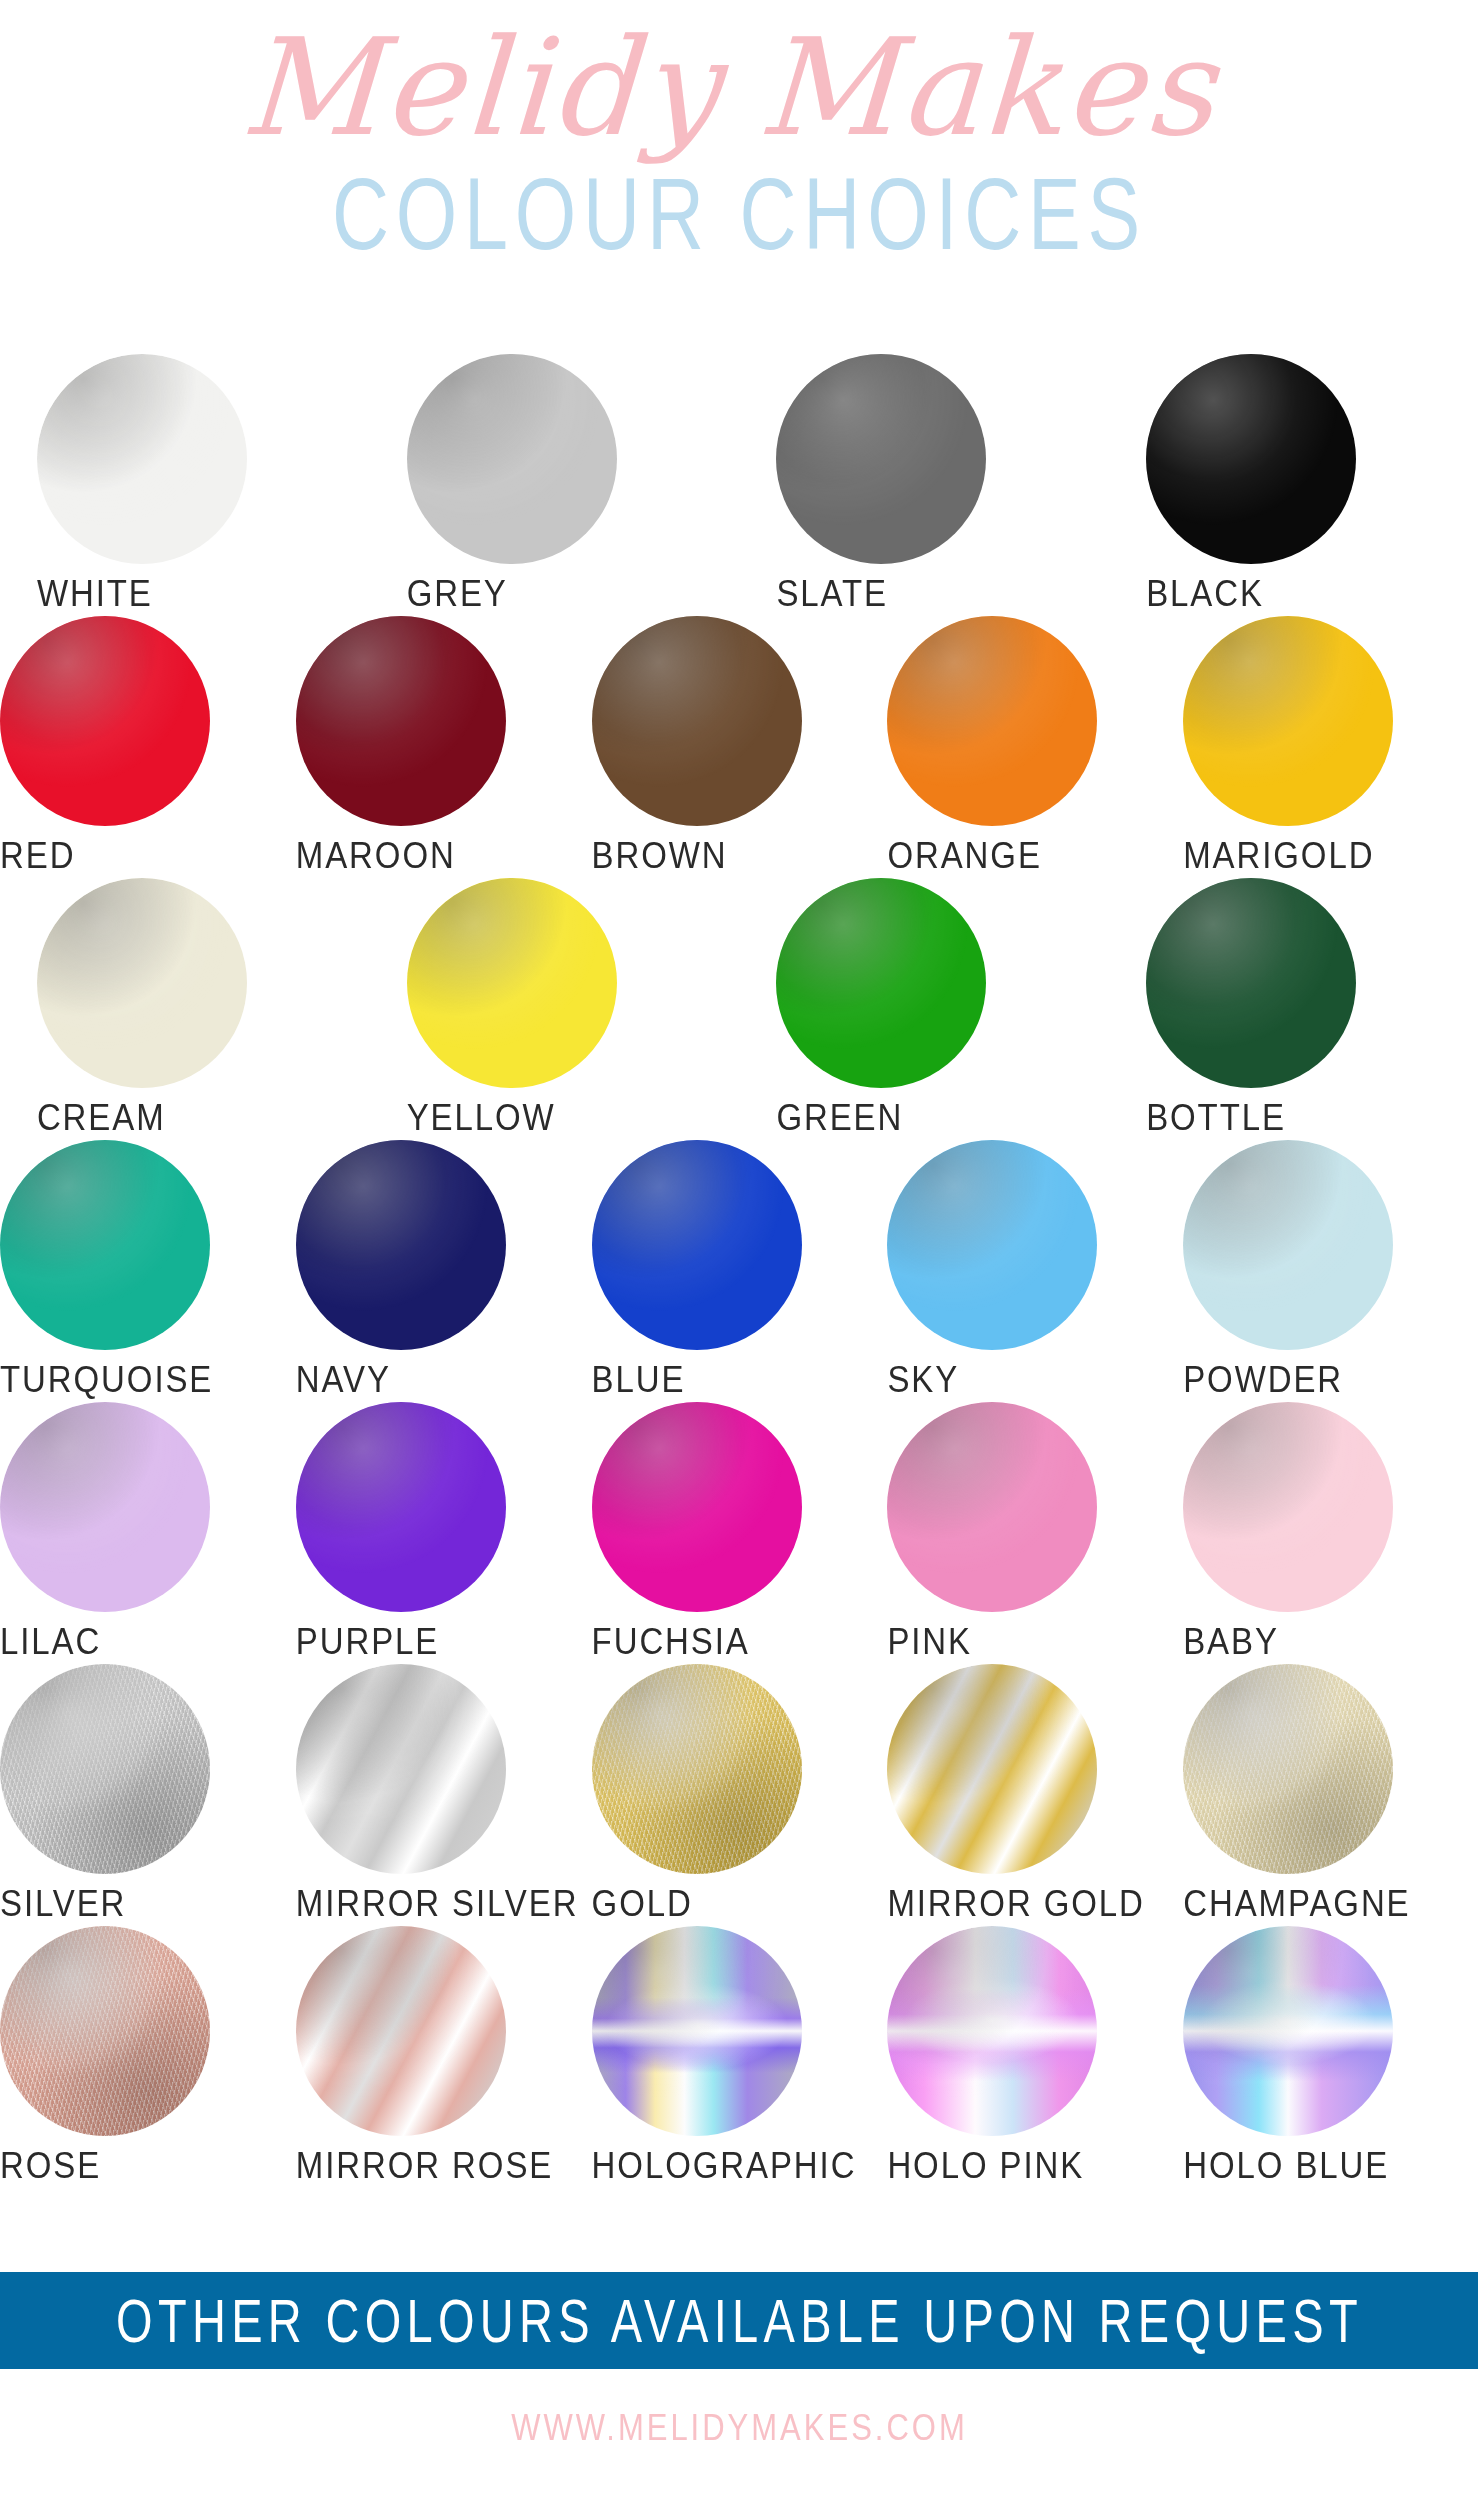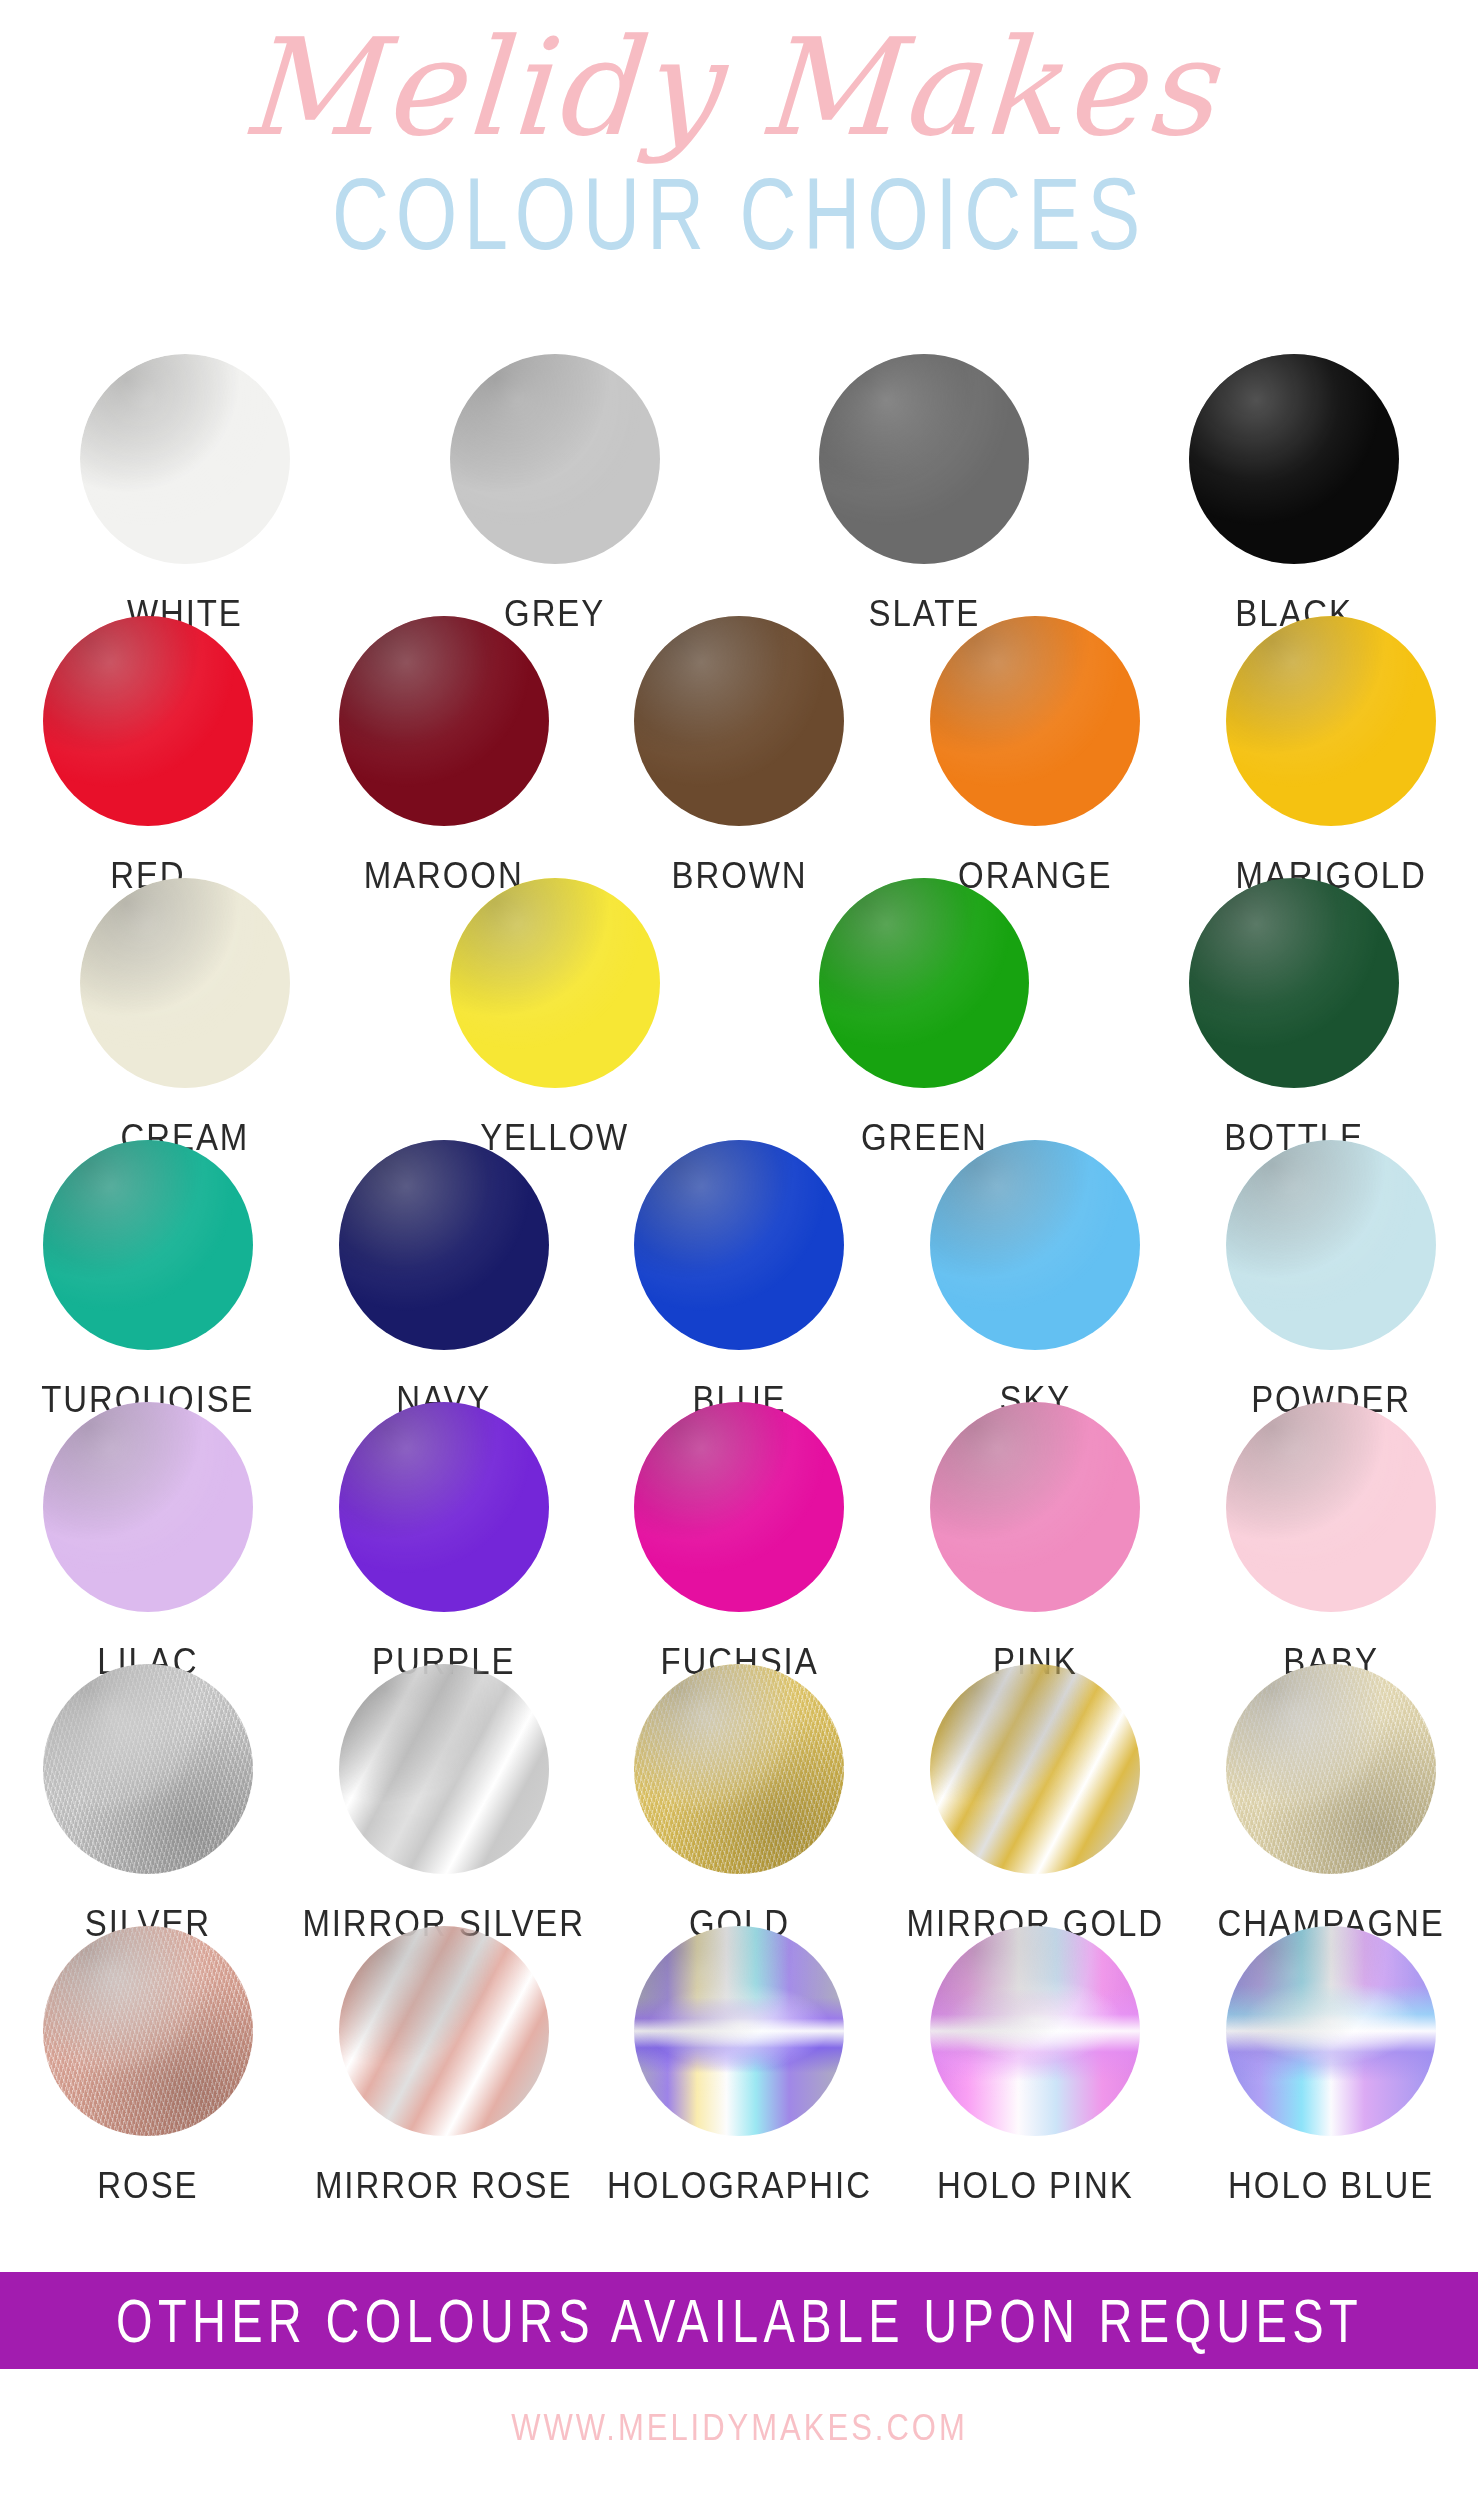--- a/index.html
+++ b/index.html
@@ -66,22 +66,21 @@
     justify-content: space-around;
     align-items: flex-start;
     width: 100%;
     height: 262px;
   }
 
   .cell {
     width: 296px;
     display: flex;
     flex-direction: column;
-    align-items: center;
-    gap: 20px;
+    align-items: flex-start;
   }
 
   .swatch {
     width: 210px;
     height: 210px;
     border-radius: 50%;
     position: relative;
     overflow: hidden;
     background-color: #ddd;
   }
@@ -118,21 +117,21 @@
     text-align: center;
   }
 
   
   .footer-banner {
     position: absolute;
     left: 0;
     top: 2272px;
     width: 1479px;
     height: 97px;
-    background: #a21caf;
+    background: #0369a1;
     display: flex;
     align-items: center;
     justify-content: center;
   }
 
   .footer-banner-text {
     font-family: "Liberation Sans", sans-serif;
     font-size: 47px;
     color: #FFFFFF;
     letter-spacing: 5.3px;

